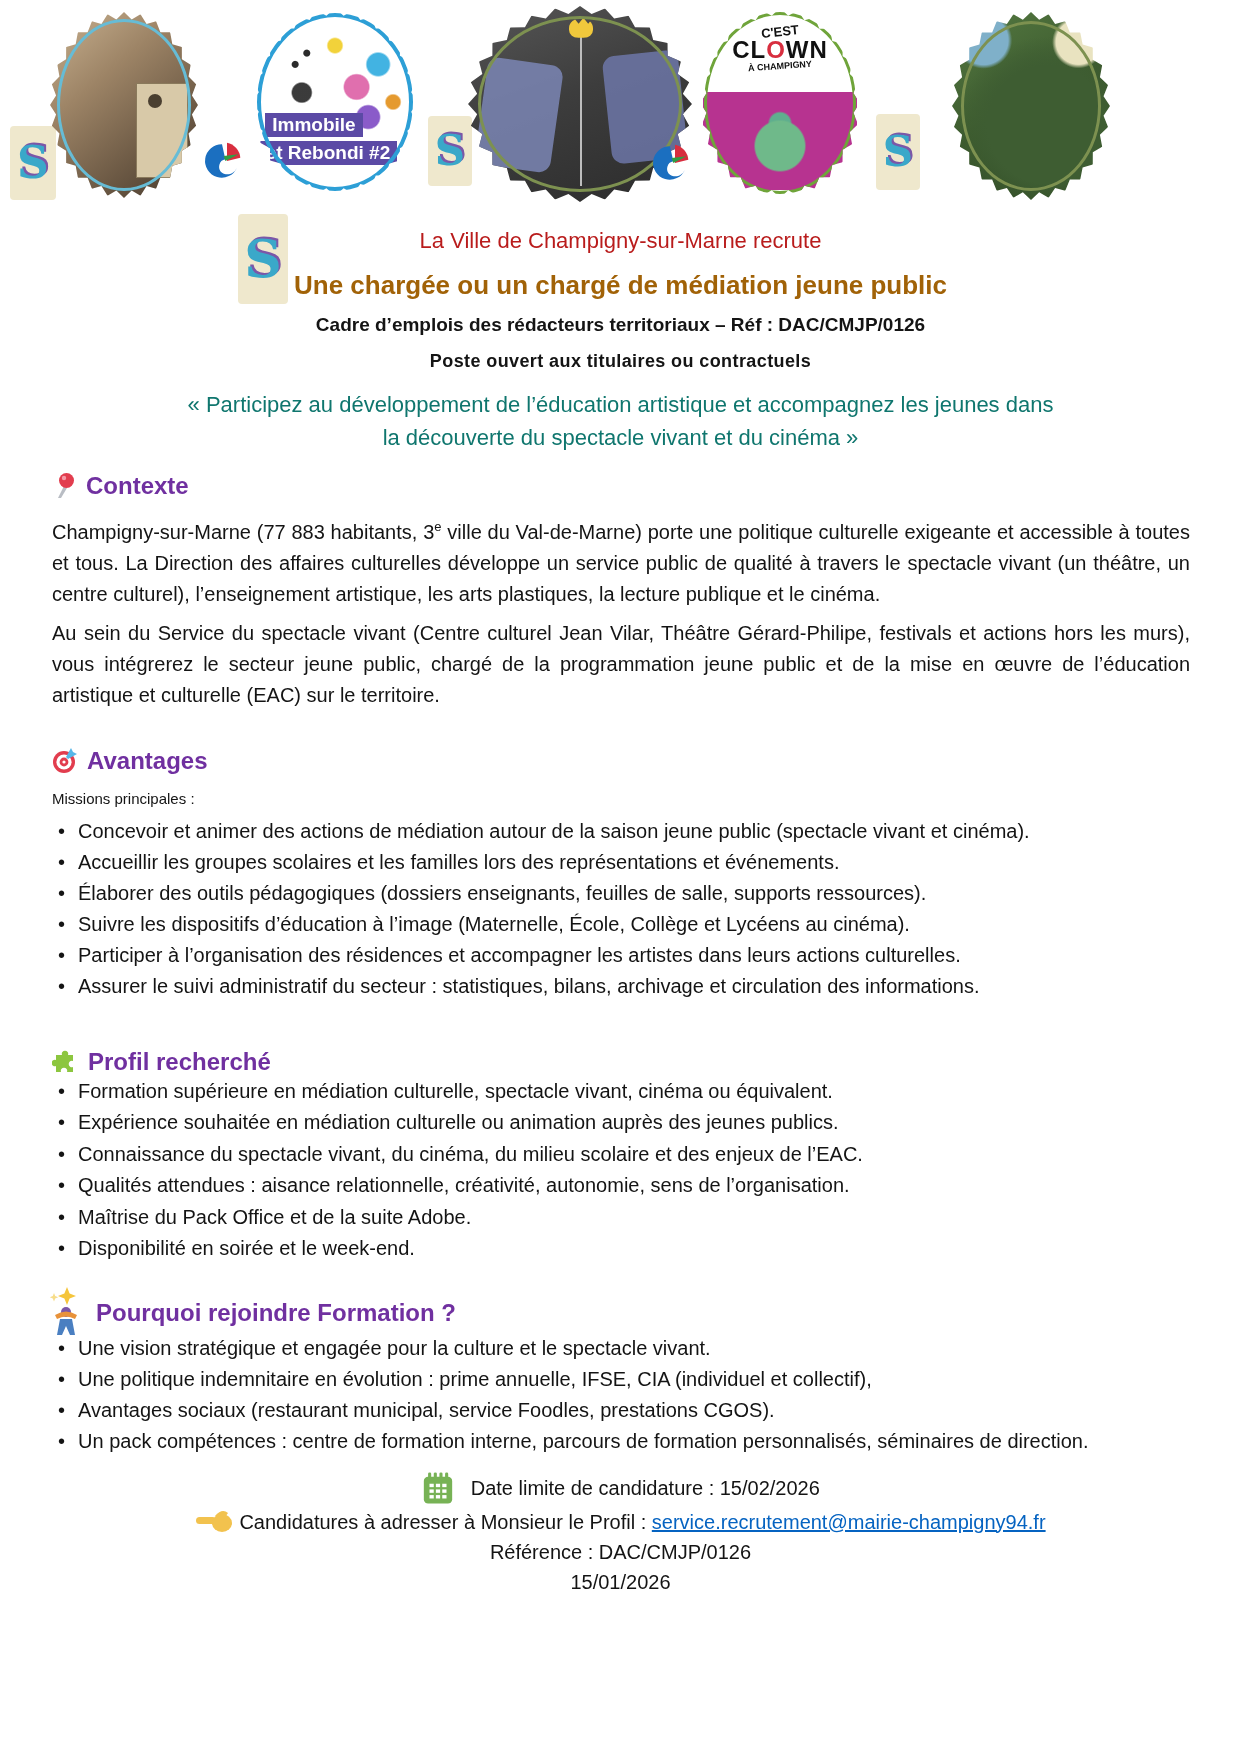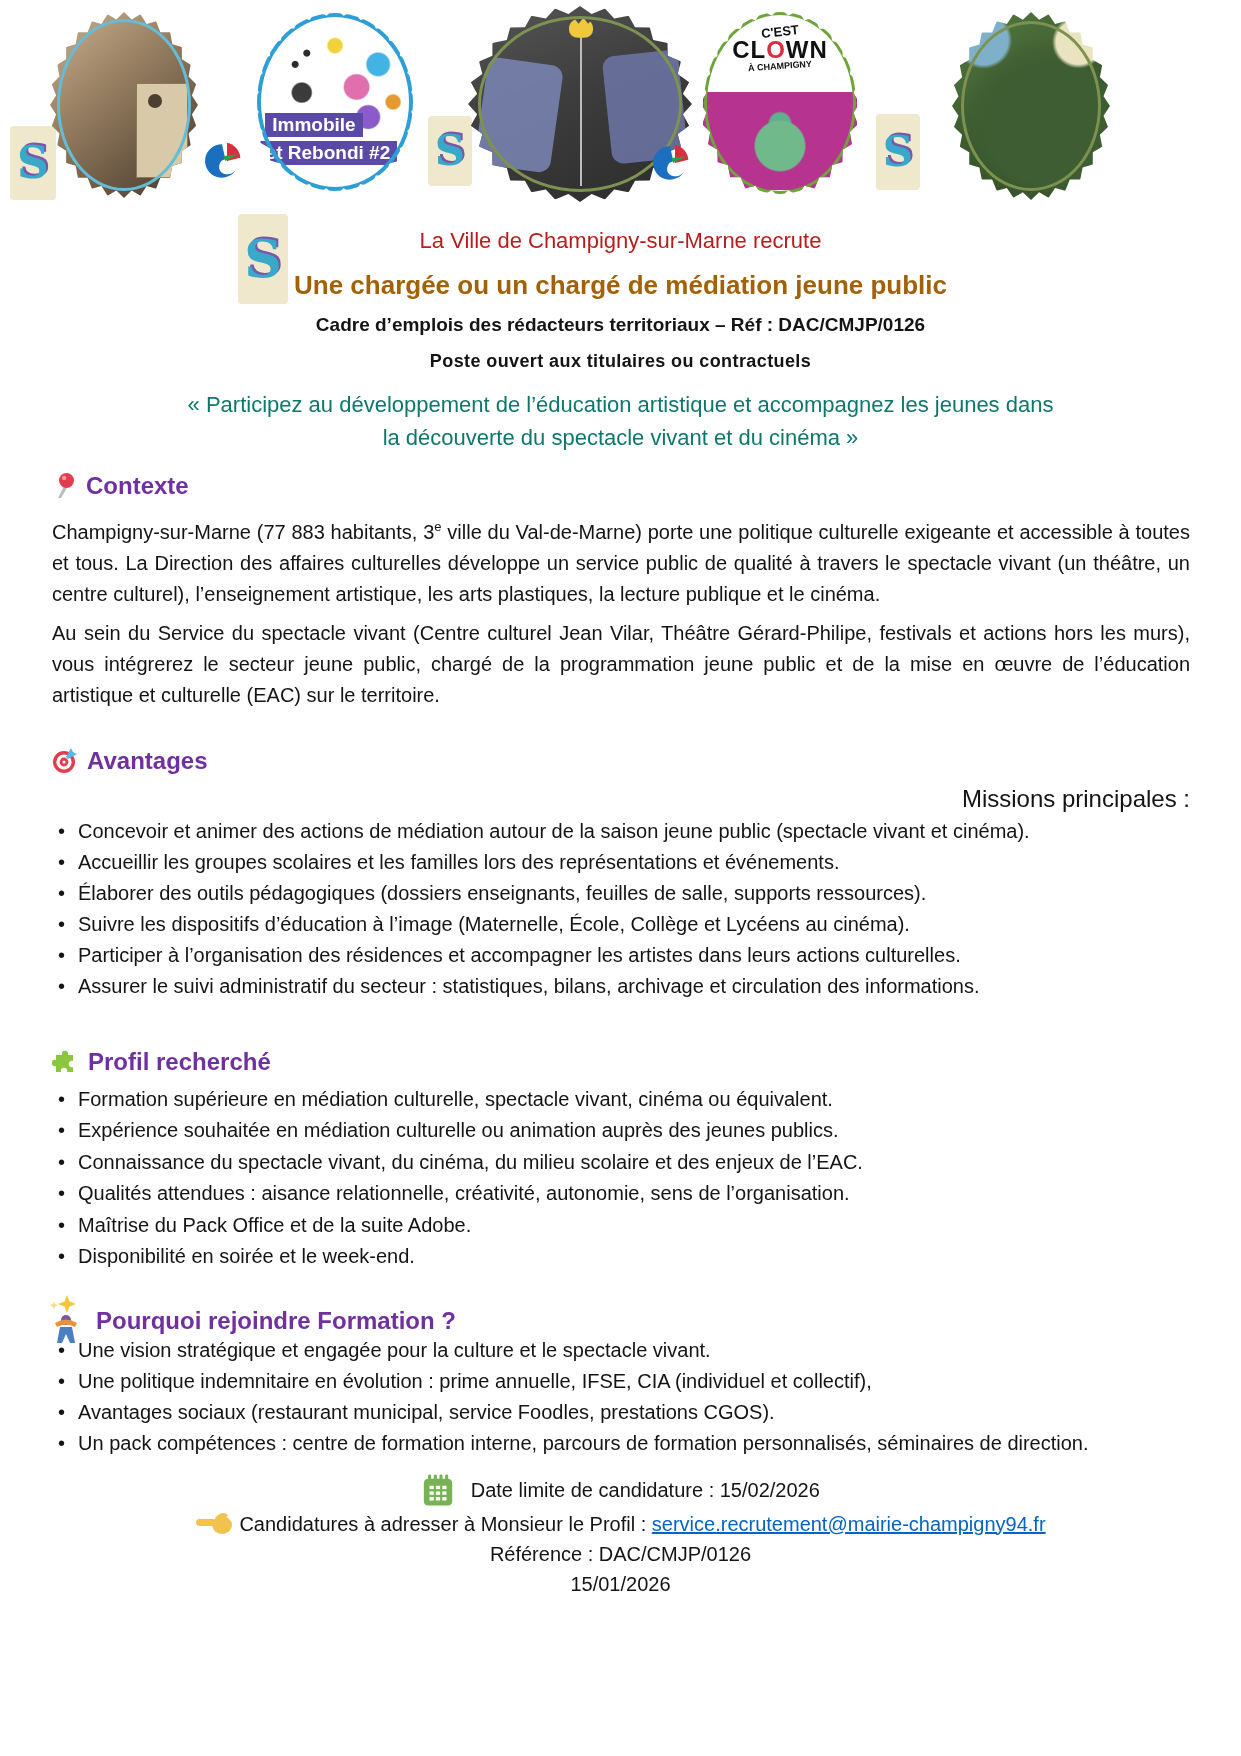--- a/index.html
+++ b/index.html
@@ -77,33 +77,33 @@
   .quote{font-size:22px;color:#0f766e;margin:16px 0 0 0;line-height:33px;}
   
   .content{width:1138px;margin:0 auto 0 52px;}
   .sec-head{display:flex;align-items:center;gap:9px;font-size:24px;font-weight:bold;color:#7030a0;margin:0;}
   .sec-head.green-gap{gap:11px;}
   .sec-head svg{flex:0 0 auto;}
   .para{font-size:20px;line-height:31px;text-align:justify;margin:0;color:#141414;}
   sup{font-size:13px;}
   .bullet{font-size:20px;line-height:31px;text-align:justify;margin:0;color:#141414;}
   .bullet .dot{padding:0 13px 0 6px;}
-  .intro{font-size:24px;line-height:31px;margin:0;color:#141414;text-align:right;}
+  .intro{font-size:15px;line-height:31px;margin:0;color:#141414;}
   #ctx-head{margin-top:18px;}
   #ctx-p1{margin-top:11px;}
   #ctx-p2{margin-top:8px;}
   #mis-head{margin-top:36px;}
   #mis-intro{margin-top:8px;}
   #mis-list{margin-top:2px;}
   #pro-head{margin-top:46px;}
-  #pro-list{margin-top:8px;}
+  #pro-list{}
   #pro-list .bullet{line-height:31.5px;}
   #why-head{margin-top:34px;position:relative;padding-left:44px;}
   #why-head .celebrate{position:absolute;left:-6px;top:-14px;}
-  #why-list{}
+  #why-list{margin-top:6px;}
   #why-list .bullet{line-height:31px;}
   
   .footer{text-align:center;font-size:20px;color:#141414;margin-top:14px;}
   .f-line{margin:0;line-height:30px;}
   .f-deadline svg{vertical-align:-10px;margin-right:10px;}
   .f-apply{margin-top:2px;}
   .f-apply svg{vertical-align:-5px;margin-right:6px;}
   .f-apply a{color:#0563c1;text-decoration:underline;}
   .f-ref{margin-top:0;}
 </style>

